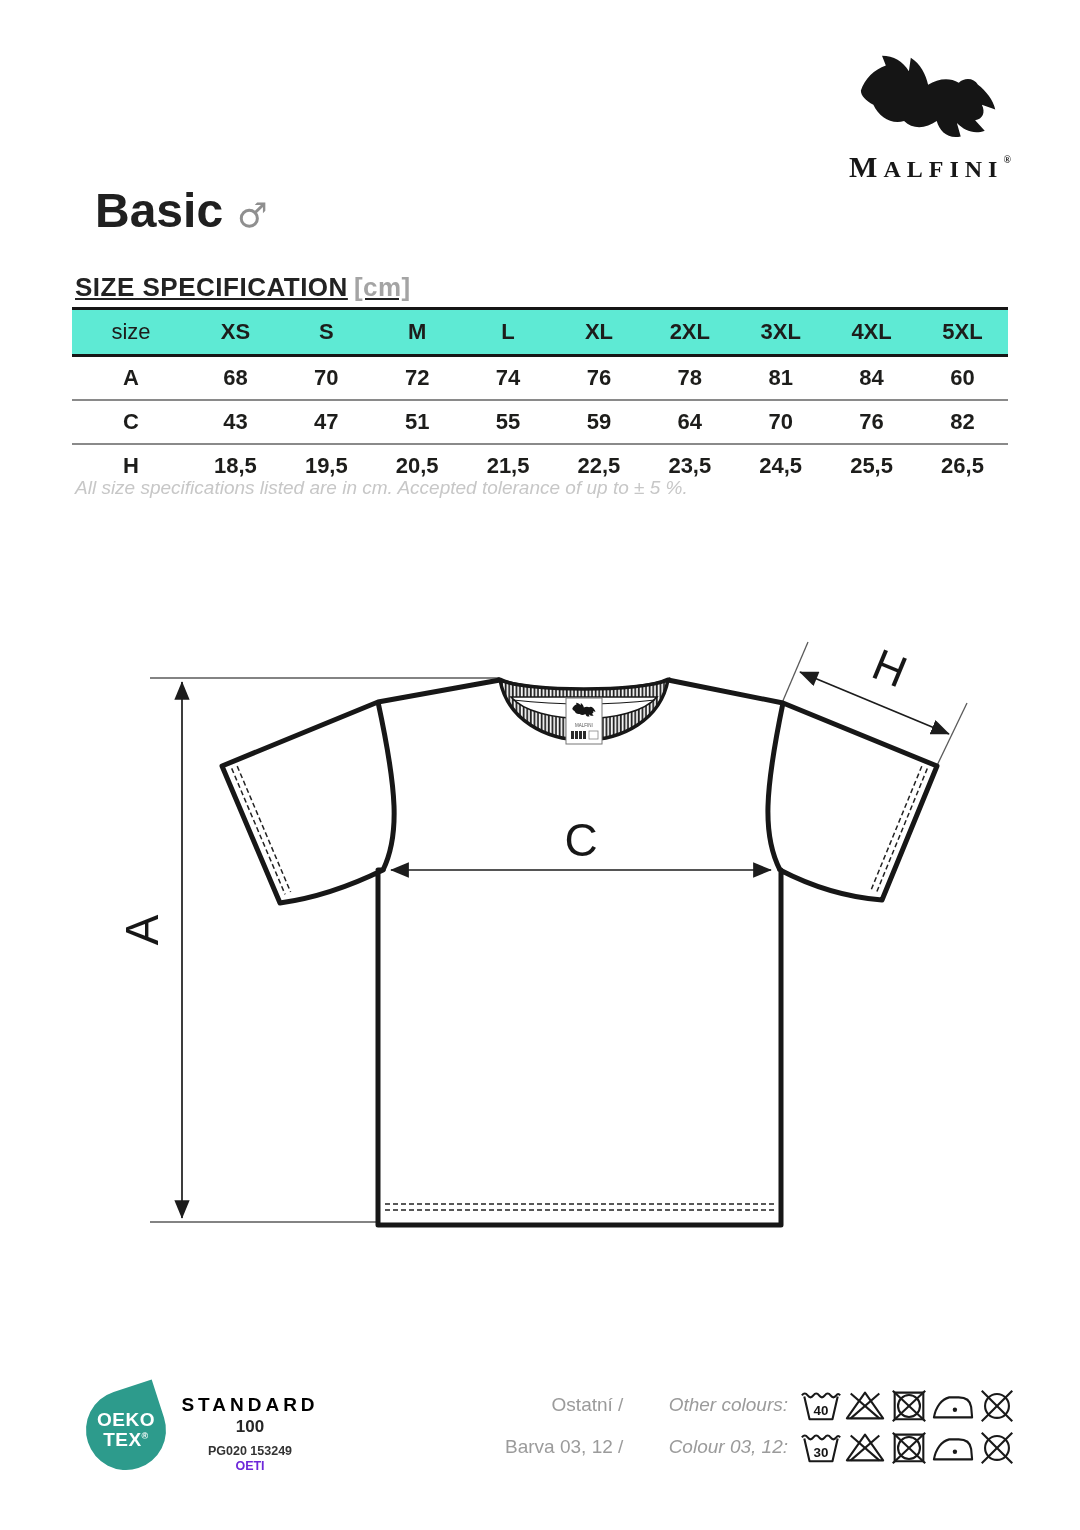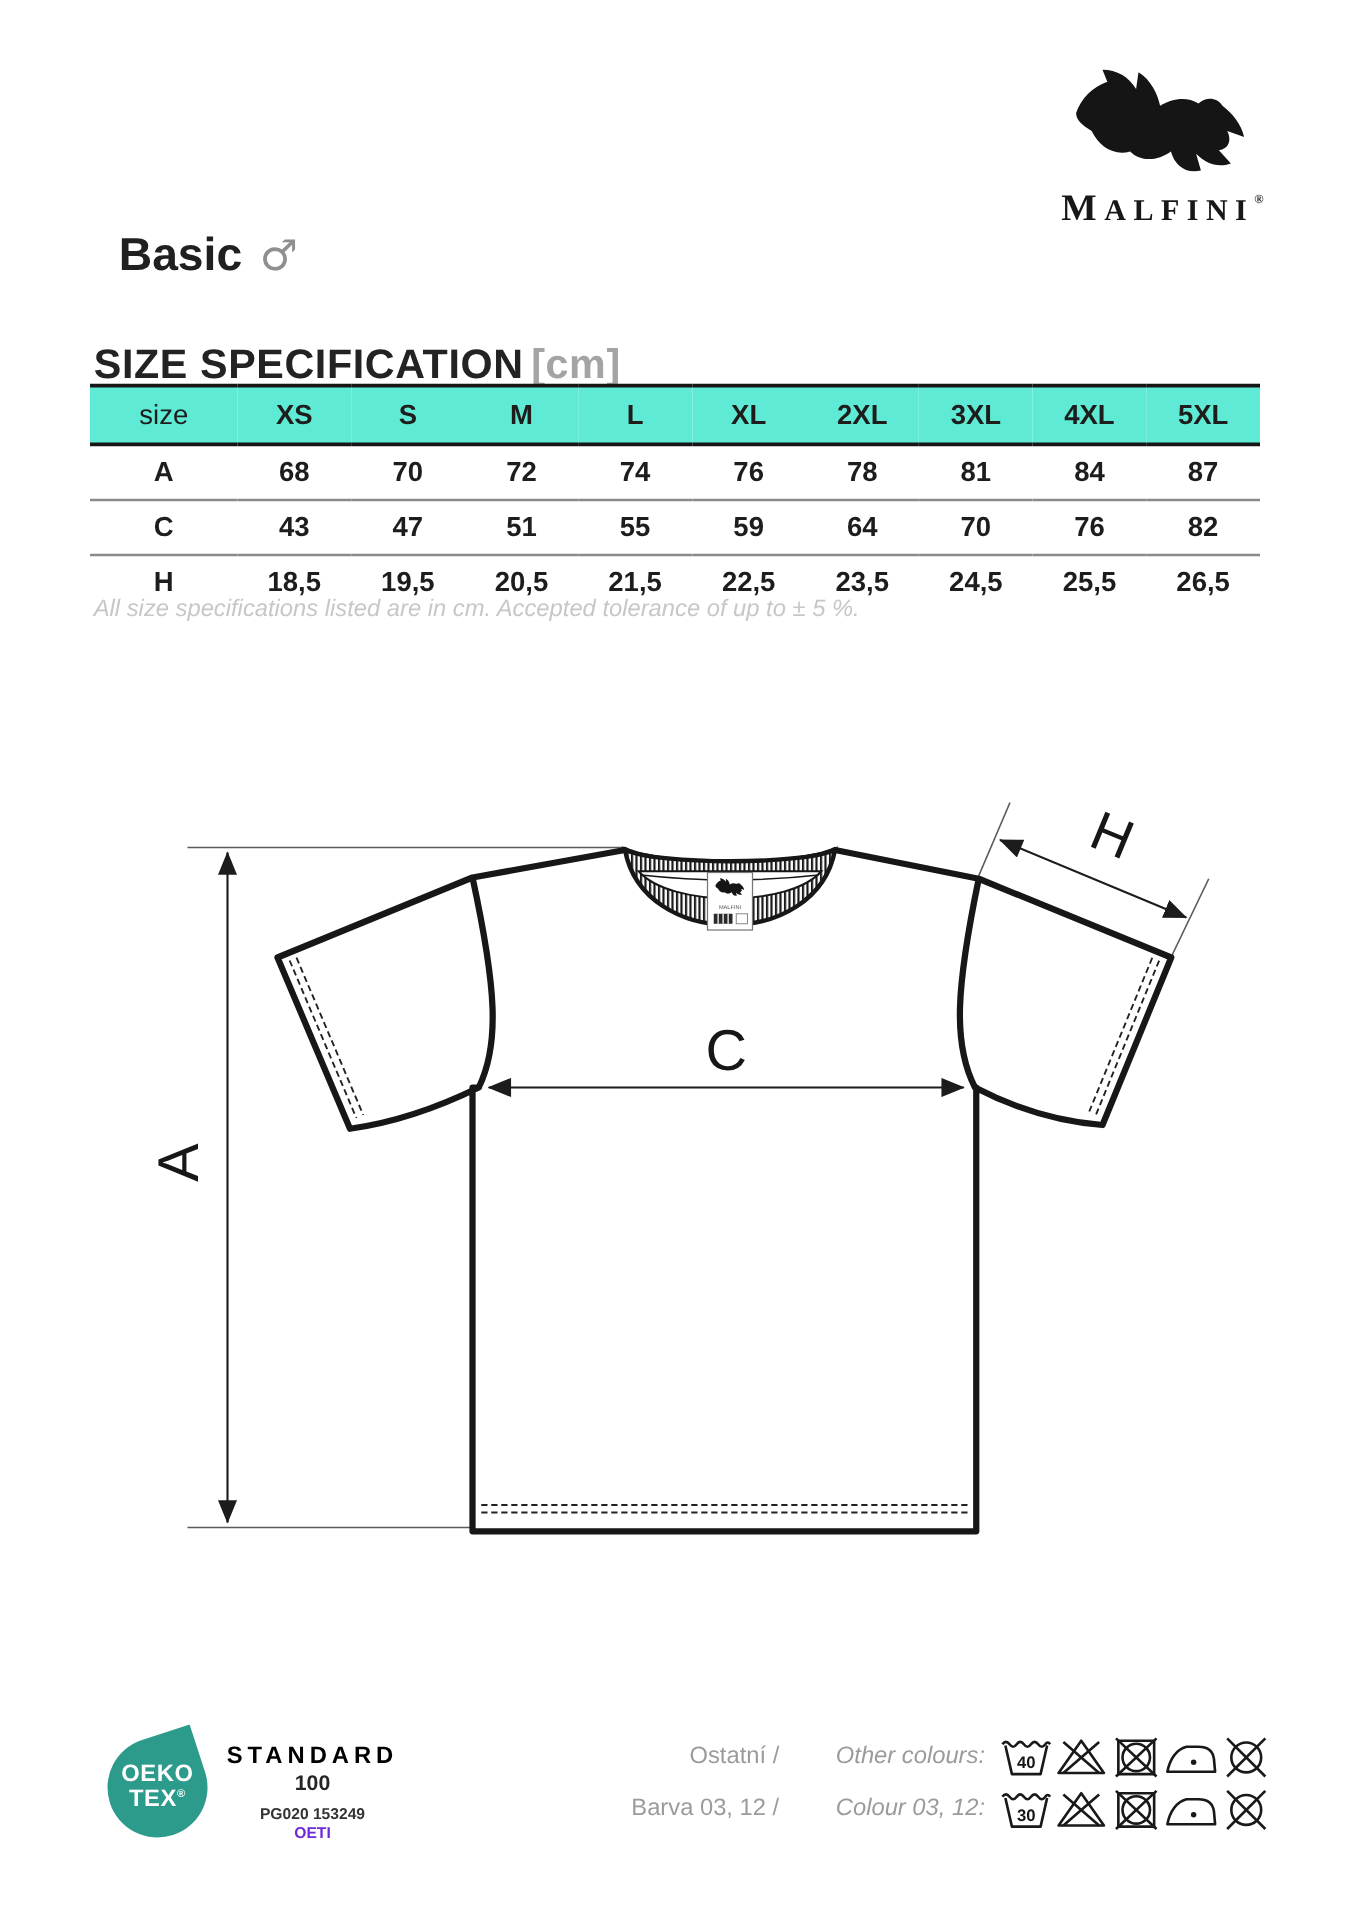--- a/index.html
+++ b/index.html
@@ -9,25 +9,25 @@
   .brand{position:absolute;top:52px;left:845px;width:170px;text-align:center;}
   .brand svg{display:block;margin:0 auto;}
   .wordmark{font-family:"Liberation Serif",serif;font-weight:700;color:#171717;letter-spacing:6px;margin-top:2px;white-space:nowrap;}
   .wordmark .wm-first{font-size:30px;}
   .wordmark .wm-rest{font-size:24px;}
   .wordmark sup{font-size:10px;letter-spacing:0;vertical-align:14px;}
 
   
   .title-row{position:absolute;left:75px;top:183px;display:flex;align-items:baseline;}
   .product-number{font-size:58px;font-weight:700;color:#9b9b9b;letter-spacing:1px;}
-  .product-name{font-size:37px;font-weight:800;color:#202020;margin-left:20px;}
+  .product-name{font-size:48px;font-weight:800;color:#202020;margin-left:20px;}
   .gender{font-size:34px;color:#8f8f8f;margin-left:14px;font-family:"DejaVu Sans",sans-serif;font-weight:400;}
 
   
-  .section-heading{position:absolute;left:75px;top:272px;font-size:33px;font-weight:800;color:#232323;letter-spacing:.5px;}
+  .section-heading{position:absolute;left:75px;top:272px;font-size:26px;font-weight:800;color:#232323;letter-spacing:.5px;text-decoration:underline;}
   .section-heading .unit{color:#a4a4a4;font-weight:600;margin-left:6px;}
 
   
   .size-table{position:absolute;left:72px;top:307px;width:936px;border-collapse:collapse;table-layout:fixed;}
   .size-table col.c-first{width:118px;}
   .size-table thead tr{background:#5eead4;}
   .size-table thead th{border-top:3px solid #161616;border-bottom:3px solid #161616;height:42px;font-size:22px;font-weight:700;color:#1d1d1b;}
   .size-table thead th.size-word{font-weight:400;}
   .size-table tbody td{height:40px;text-align:center;font-size:22px;font-weight:600;color:#1d1d1b;}
   .size-table tbody td.row-label{font-weight:700;}
@@ -111,21 +111,21 @@
     <tr>
       <td class="row-label">A</td>
       <td>68</td>
       <td>70</td>
       <td>72</td>
       <td>74</td>
       <td>76</td>
       <td>78</td>
       <td>81</td>
       <td>84</td>
-      <td>87</td>
+      <td>60</td>
     </tr>
     <tr class="sep">
       <td class="row-label">C</td>
       <td>43</td>
       <td>47</td>
       <td>51</td>
       <td>55</td>
       <td>59</td>
       <td>64</td>
       <td>70</td>

